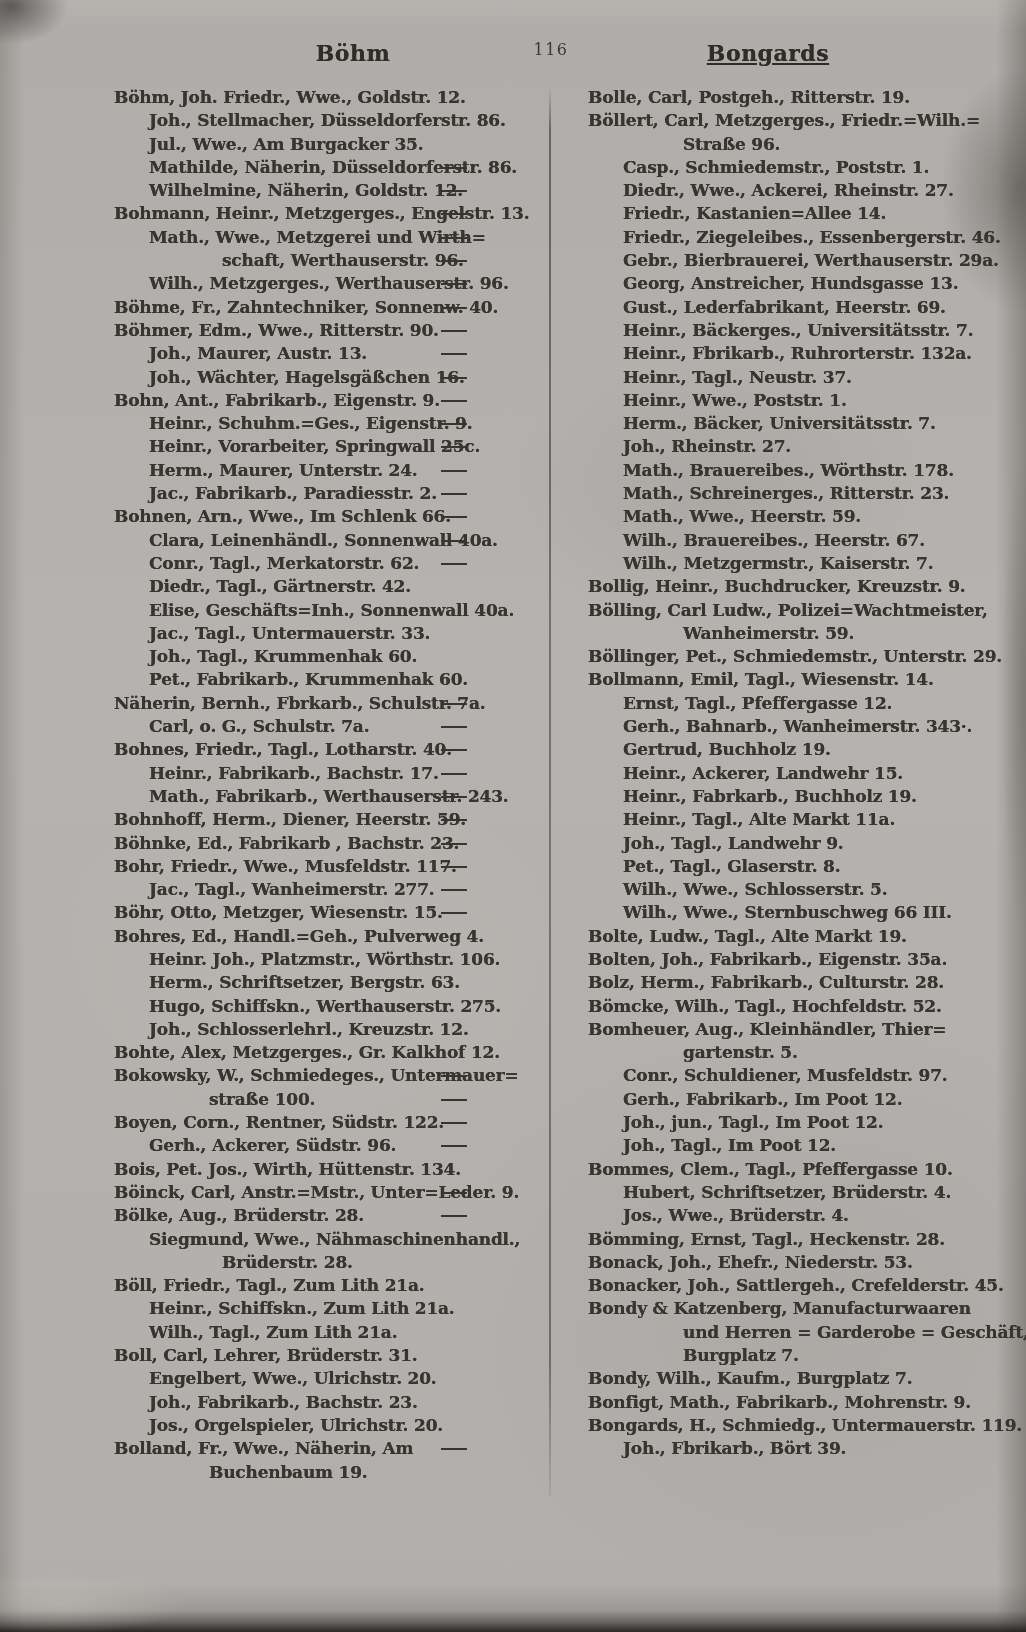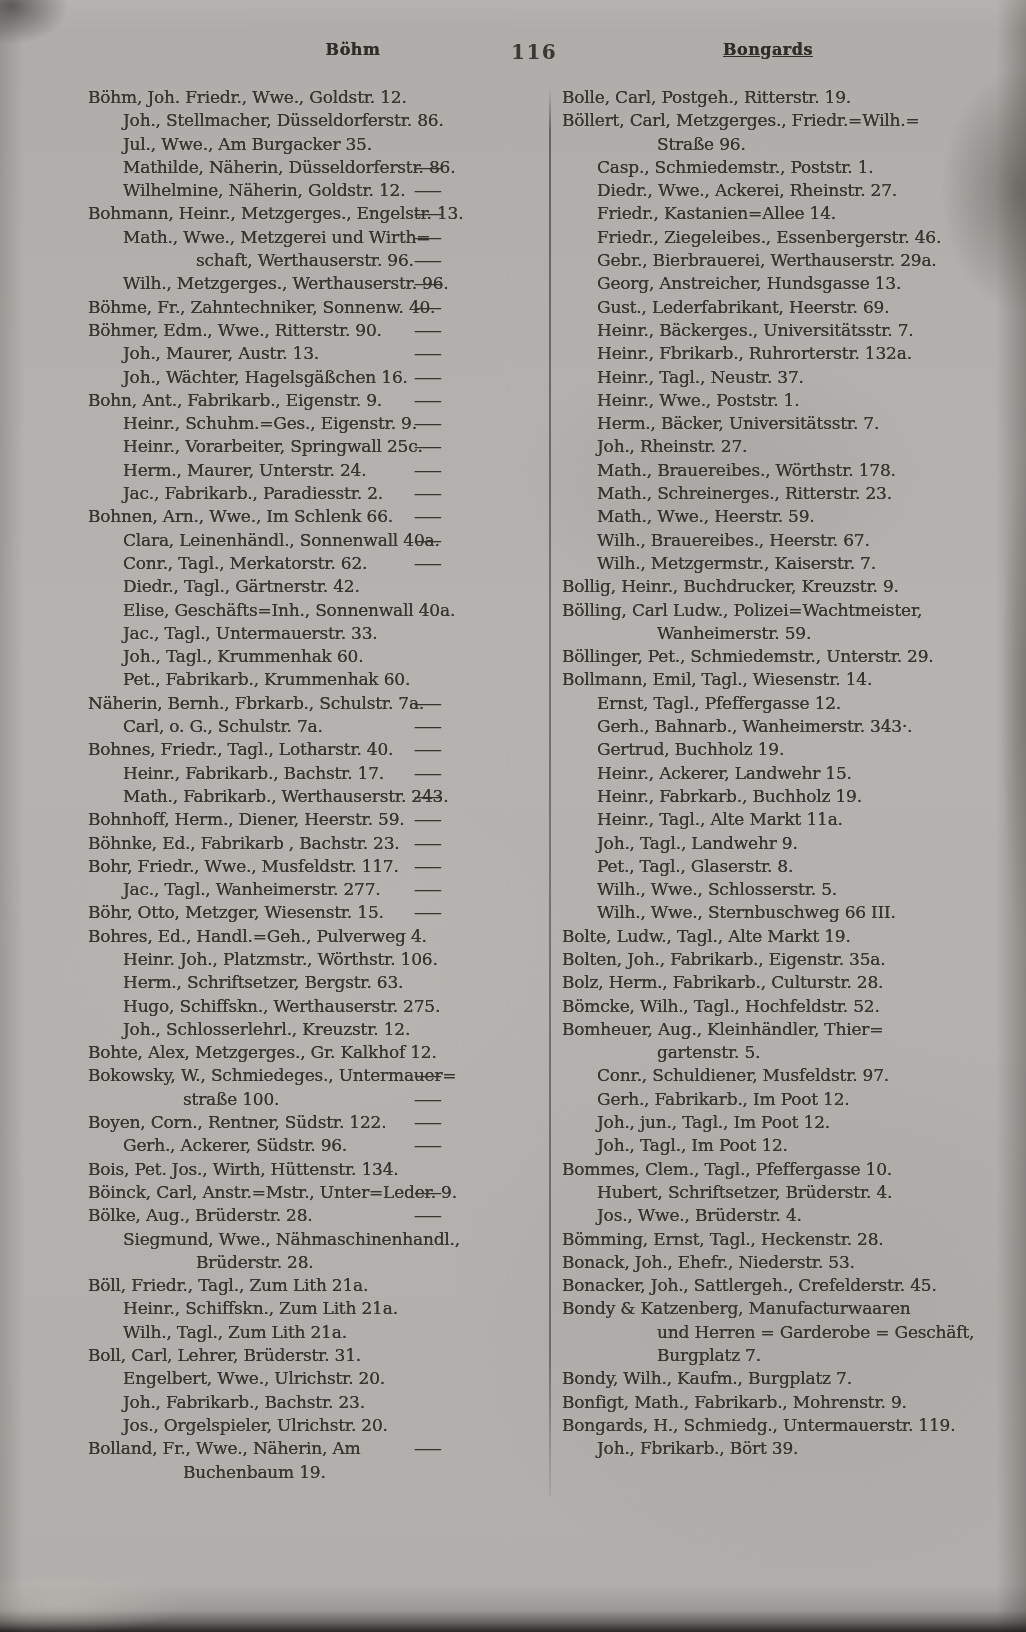--- a/index.html
+++ b/index.html
@@ -24,46 +24,47 @@
   }
   .page { position: absolute; inset: 0; }
 
   .header {
     position: absolute; top: 40px; left: 0; width: 100%; height: 30px;
     font-family: "DejaVu Serif", serif;
     color: #2f2d27;
   }
   .hw {
     position: absolute; display: inline-block; text-align: center;
-    font-size: 16px; font-weight: 700; letter-spacing: .5px;
+    font-size: 22px; font-weight: 700; letter-spacing: .5px;
     text-shadow: 0 0 .6px rgba(40,38,32,.85);
   }
   .hw-left  { left: 263px; width: 180px; }
   .hw-right { left: 678px; width: 180px; text-decoration: underline; }
   .pagenum {
-    position: absolute; left: 511px; width: 80px; 
-    font-size: 20px; font-weight: 700; letter-spacing: 1.5px;
+    position: absolute; left: 511px; width: 80px; text-align: center;
+    font-size: 16px; font-weight: 400; letter-spacing: 1.5px;
     color: #3a3831;
   }
 
   .divider {
     position: absolute; left: 549px; top: 88px; width: 2px; height: 1408px;
     background: linear-gradient(to bottom,
       rgba(40,40,36,0) 0%, rgba(40,40,36,.55) 3%,
       rgba(40,40,36,.45) 55%, rgba(40,40,36,.5) 90%, rgba(40,40,36,.08) 100%);
   }
 
   .col {
     position: absolute; top: 86px;
     font-family: "DejaVu Serif", serif;
-    font-weight: 400;
+    font-weight: 700;
     font-size: 17px; line-height: 23.3px;
     letter-spacing: -0.2px;
     color: #37352e;
     text-shadow: 0 0 .5px rgba(44,42,36,.9);
+    margin-left: 26px;
   }
   .col-left  { left: 88px;  width: 438px; }
   .col-right { left: 562px; width: 446px; }
 
   .entry {
     white-space: pre-line;
     padding-left: 95px;
     text-indent: -95px;
   }
   .entry.dash { margin-left: 13px; }

